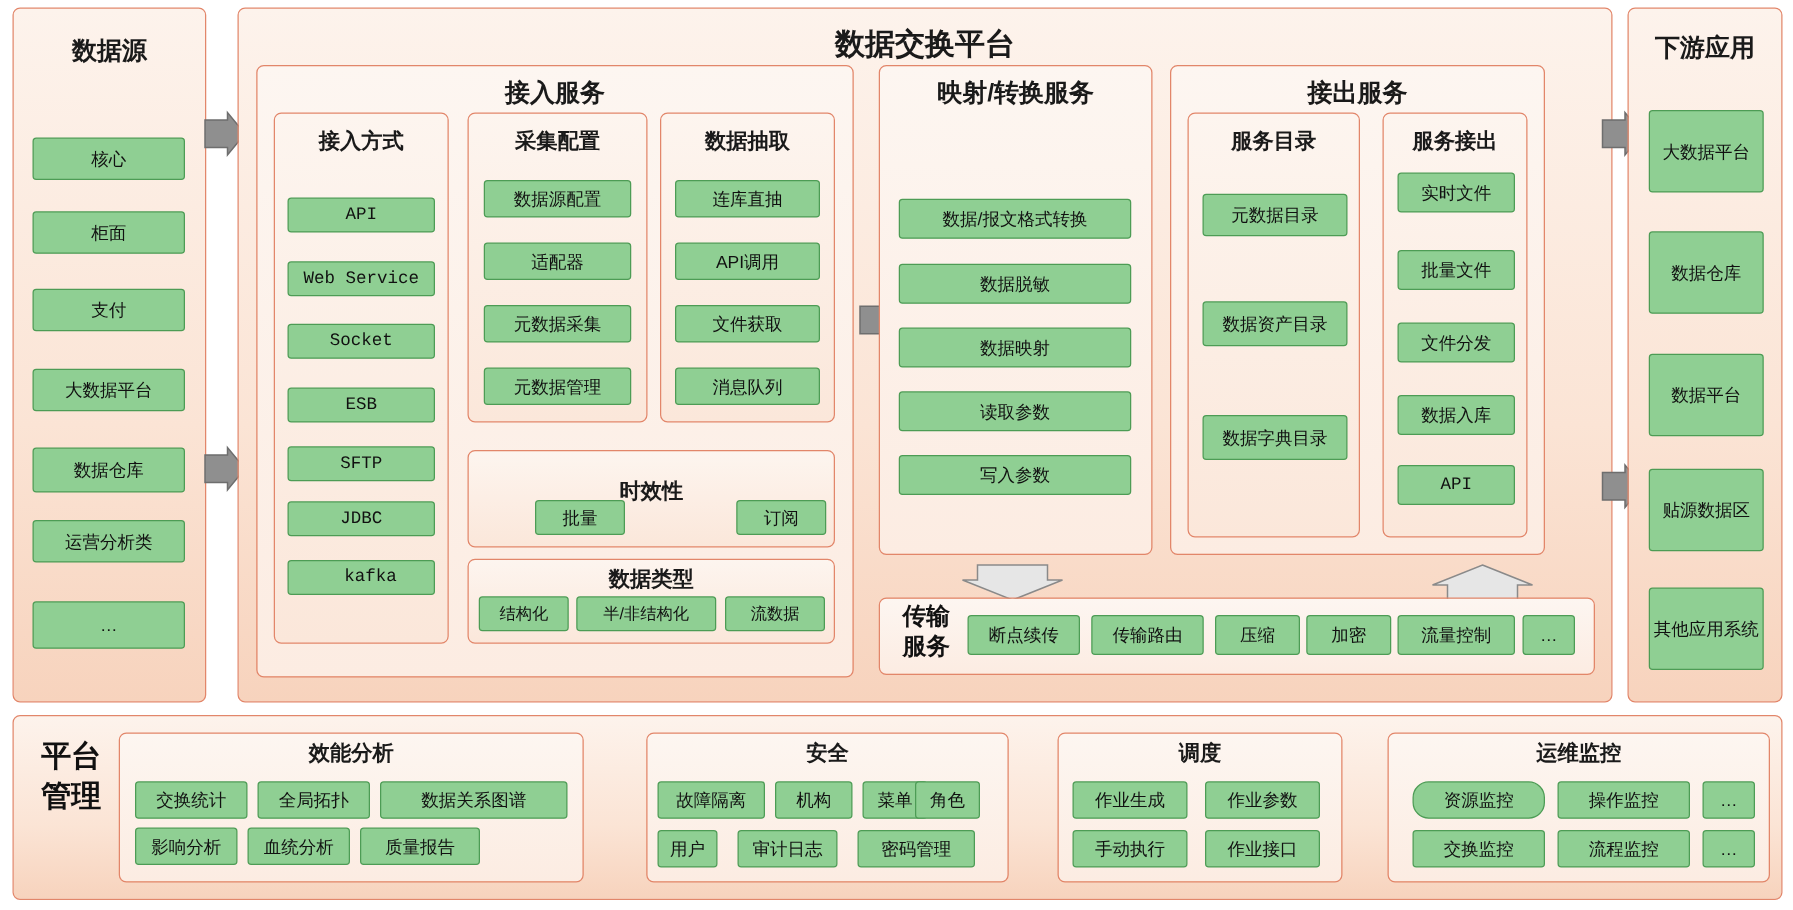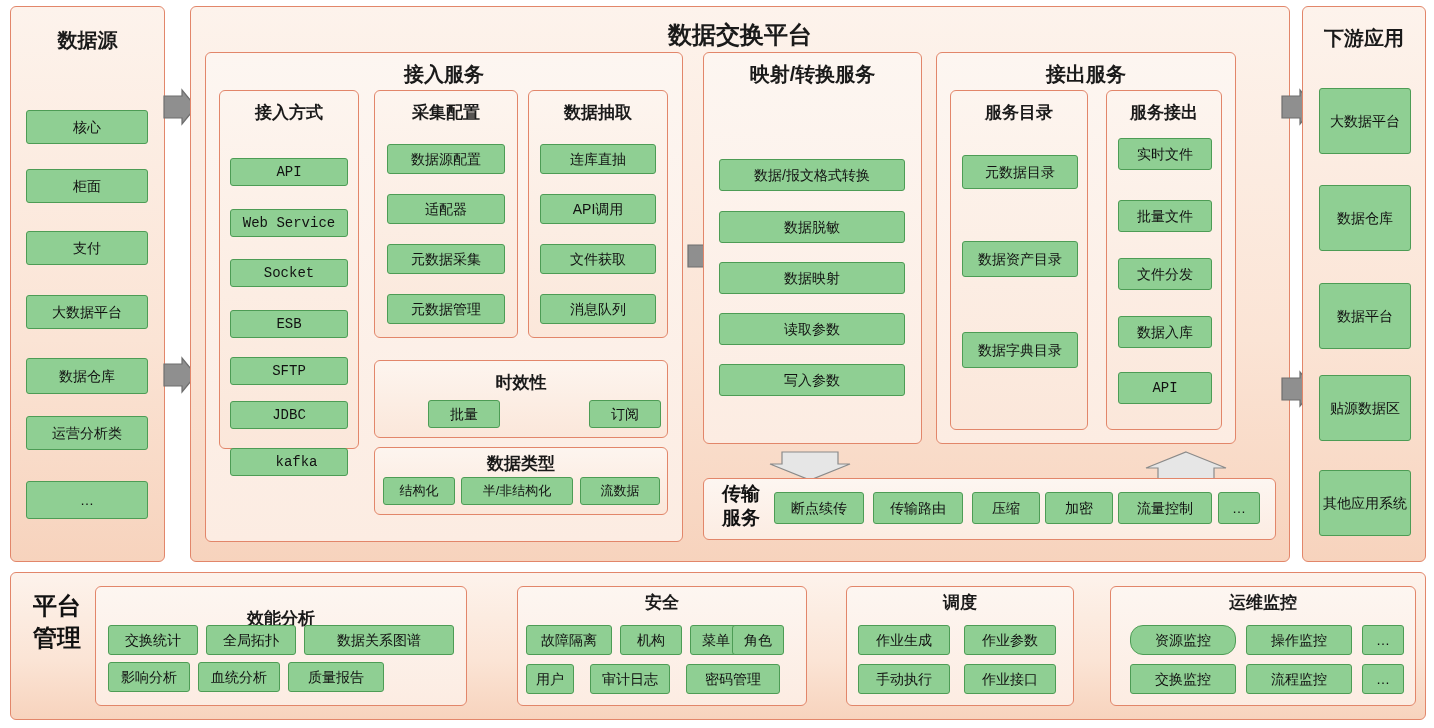--- a/index.html
+++ b/index.html
@@ -84,21 +84,21 @@
   </svg>
 
   <div class="panel" style="left:190px;top:6px;width:1100px;height:556px;">
     <div class="title t28" style="margin-top:12px;">数据交换平台</div>
   </div>
 
   <div class="panel light" style="left:205px;top:52px;width:478px;height:490px;">
     <div class="title t22" style="margin-top:8px;">接入服务</div>
   </div>
 
-  <div class="panel flat" style="left:219px;top:90px;width:140px;height:359px;">
+  <div class="panel flat" style="left:219px;top:90px;width:140px;height:425px;">
     <div class="title t18" style="margin-top:10px;">接入方式</div>
   </div>
   <div class="gbox mono" style="left:230px;top:158px;width:118px;height:28px;">API</div>
   <div class="gbox mono" style="left:230px;top:209px;width:118px;height:28px;">Web Service</div>
   <div class="gbox mono" style="left:230px;top:259px;width:118px;height:28px;">Socket</div>
   <div class="gbox mono" style="left:230px;top:310px;width:118px;height:28px;">ESB</div>
   <div class="gbox mono" style="left:230px;top:357px;width:118px;height:28px;">SFTP</div>
   <div class="gbox mono" style="left:230px;top:401px;width:118px;height:28px;">JDBC</div>
   <div class="gbox mono" style="left:230px;top:448px;width:118px;height:28px;padding-left:15px;">kafka</div>
 
@@ -112,21 +112,21 @@
 
   <div class="panel flat" style="left:528px;top:90px;width:140px;height:248px;">
     <div class="title t18" style="margin-top:10px;">数据抽取</div>
   </div>
   <div class="gbox" style="left:540px;top:144px;width:116px;height:30px;">连库直抽</div>
   <div class="gbox" style="left:540px;top:194px;width:116px;height:30px;">API调用</div>
   <div class="gbox" style="left:540px;top:244px;width:116px;height:30px;">文件获取</div>
   <div class="gbox" style="left:540px;top:294px;width:116px;height:30px;">消息队列</div>
 
   <div class="panel flat" style="left:374px;top:360px;width:294px;height:78px;">
-    <div class="title t18" style="margin-top:10px;">时效性</div>
+    <div class="title t18" style="margin-top:20px;">时效性</div>
   </div>
   <div class="gbox" style="left:428px;top:400px;width:72px;height:28px;">批量</div>
   <div class="gbox" style="left:589px;top:400px;width:72px;height:28px;">订阅</div>
 
   <div class="panel flat" style="left:374px;top:447px;width:294px;height:68px;">
     <div class="title t18" style="margin-top:4px;">数据类型</div>
   </div>
   <div class="gbox small" style="left:383px;top:477px;width:72px;height:28px;">结构化</div>
   <div class="gbox small" style="left:461px;top:477px;width:112px;height:28px;">半/非结构化</div>
   <div class="gbox small" style="left:580px;top:477px;width:80px;height:28px;">流数据</div>
@@ -200,21 +200,21 @@
   <div class="gbox" style="left:1319px;top:375px;width:92px;height:66px;">贴源数据区</div>
   <div class="gbox" style="left:1319px;top:470px;width:92px;height:66px;">其他应用系统</div>
 
   <div class="panel" style="left:10px;top:572px;width:1416px;height:148px;"></div>
   <div class="vtitle" style="left:22px;top:590px;width:70px;font-size:24px;line-height:1.35;">
     <div>平台</div>
     <div>管理</div>
   </div>
 
   <div class="panel light" style="left:95px;top:586px;width:372px;height:120px;">
-    <div class="title t18" style="margin-top:20px;">效能分析</div>
+    <div class="title t18" style="margin-top:4px;">效能分析</div>
   </div>
   <div class="gbox" style="left:108px;top:625px;width:90px;height:30px;">交换统计</div>
   <div class="gbox" style="left:206px;top:625px;width:90px;height:30px;">全局拓扑</div>
   <div class="gbox" style="left:304px;top:625px;width:150px;height:30px;">数据关系图谱</div>
   <div class="gbox" style="left:108px;top:662px;width:82px;height:30px;">影响分析</div>
   <div class="gbox" style="left:198px;top:662px;width:82px;height:30px;">血统分析</div>
   <div class="gbox" style="left:288px;top:662px;width:96px;height:30px;">质量报告</div>
 
   <div class="panel light" style="left:517px;top:586px;width:290px;height:120px;">
     <div class="title t18" style="margin-top:4px;">安全</div>

